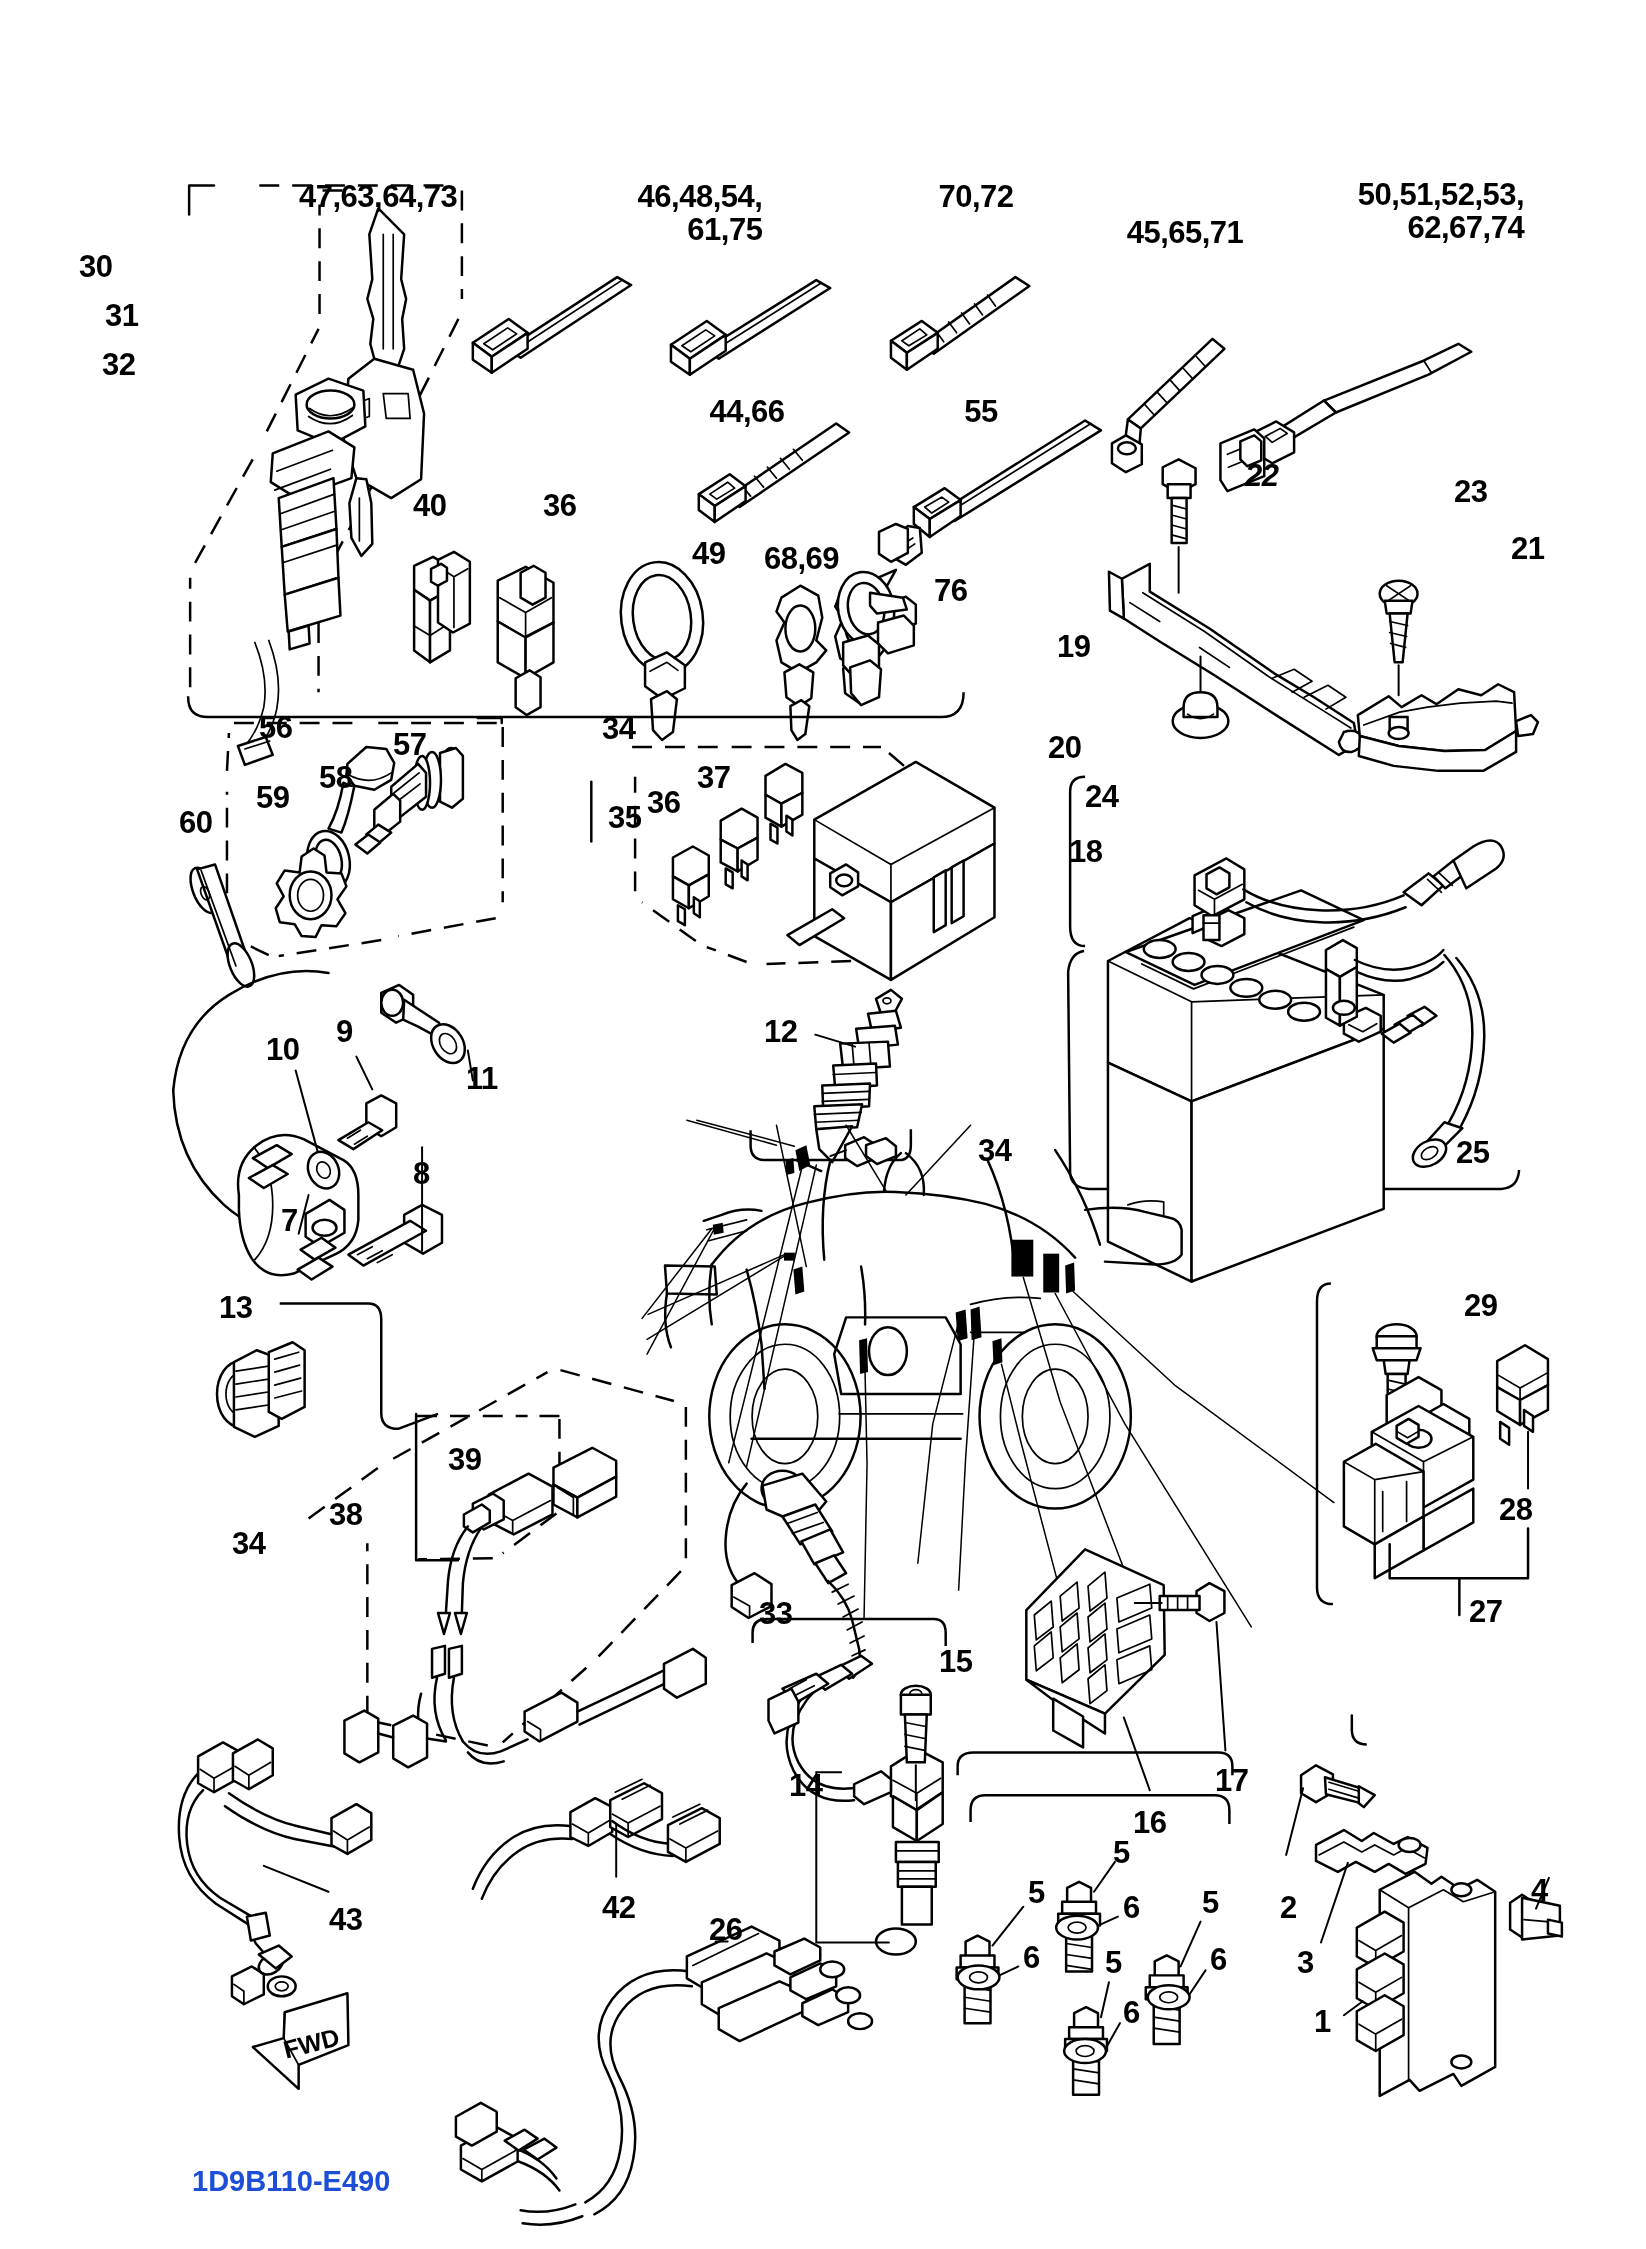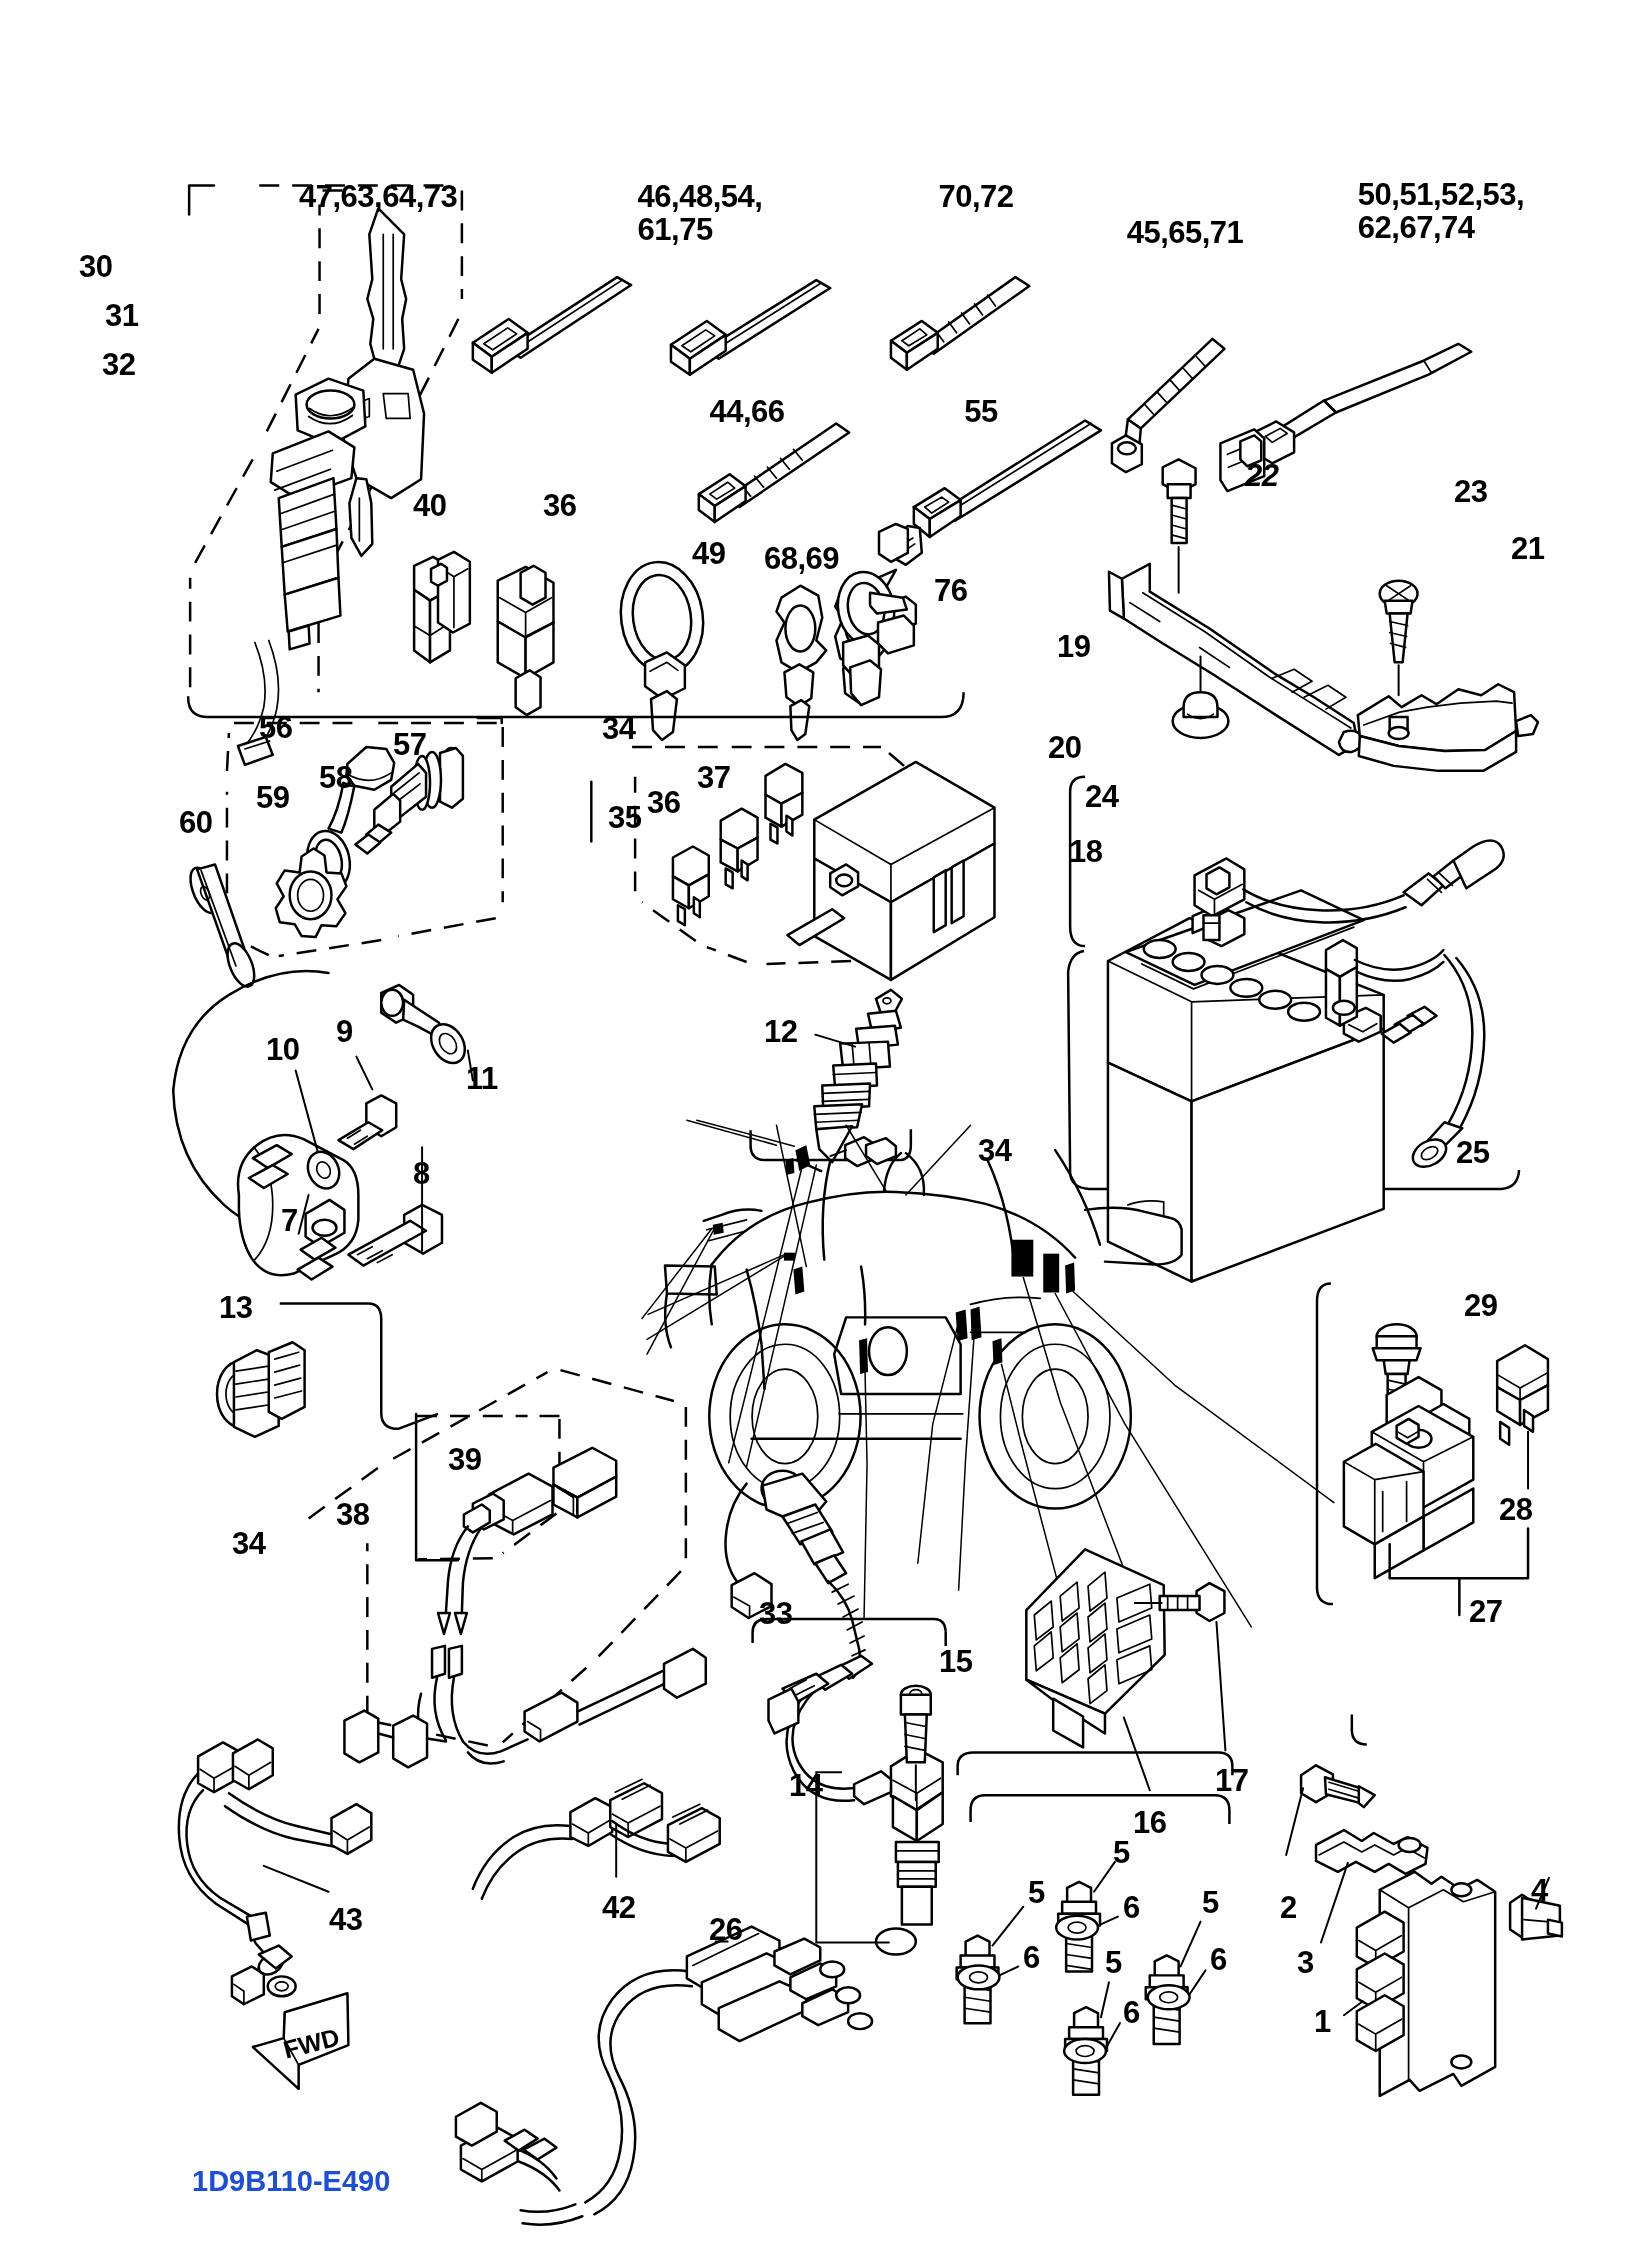--- a/index.html
+++ b/index.html
@@ -16,21 +16,21 @@
     position:absolute;
     color:#000;
     font-family:"Liberation Sans", sans-serif;
     font-weight:700;
     font-size:31px;
     line-height:1.06;
     letter-spacing:-0.5px;
     white-space:pre;
     user-select:none;
   }
-  .lbl.ctr{text-align:left;transform:translateX(-50%);}
+  .lbl.ctr{text-align:right;transform:translateX(-50%);}
   .code{
     position:absolute;
     font-family:"Liberation Sans", sans-serif;
     font-weight:700;
     font-size:29px;
     letter-spacing:0px;
     color:#1d4ed8;
   }
   .fwdtxt{
     position:absolute;
@@ -908,21 +908,21 @@
       <div class="lbl" style="left: 466px; top: 1063px;">11</div>
       <div class="lbl" style="left: 413px; top: 1158px;">8</div>
       <div class="lbl" style="left: 281px; top: 1205px;">7</div>
       <div class="lbl" style="left: 764px; top: 1016px;">12</div>
       <div class="lbl" style="left: 978px; top: 1135px;">34</div>
       <div class="lbl" style="left: 219px; top: 1292px;">13</div>
       <div class="lbl" style="left: 1464px; top: 1290px;">29</div>
       <div class="lbl" style="left: 1499px; top: 1494px;">28</div>
       <div class="lbl" style="left: 1469px; top: 1596px;">27</div>
       <div class="lbl" style="left: 448px; top: 1444px;">39</div>
-      <div class="lbl" style="left: 329px; top: 1499px; margin-left: 7px;">38</div>
+      <div class="lbl" style="left: 329px; top: 1499px;">38</div>
       <div class="lbl" style="left: 232px; top: 1528px;">34</div>
       <div class="lbl" style="left: 759px; top: 1598px;">33</div>
       <div class="lbl" style="left: 1133px; top: 1807px;">16</div>
       <div class="lbl" style="left: 1215px; top: 1765px;">17</div>
       <div class="lbl" style="left: 939px; top: 1646px;">15</div>
       <div class="lbl" style="left: 789px; top: 1770px;">14</div>
       <div class="lbl" style="left: 329px; top: 1904px;">43</div>
       <div class="lbl" style="left: 602px; top: 1892px;">42</div>
       <div class="lbl" style="left: 709px; top: 1914px;">26</div>
       <div class="lbl" style="left: 1280px; top: 1892px;">2</div>

